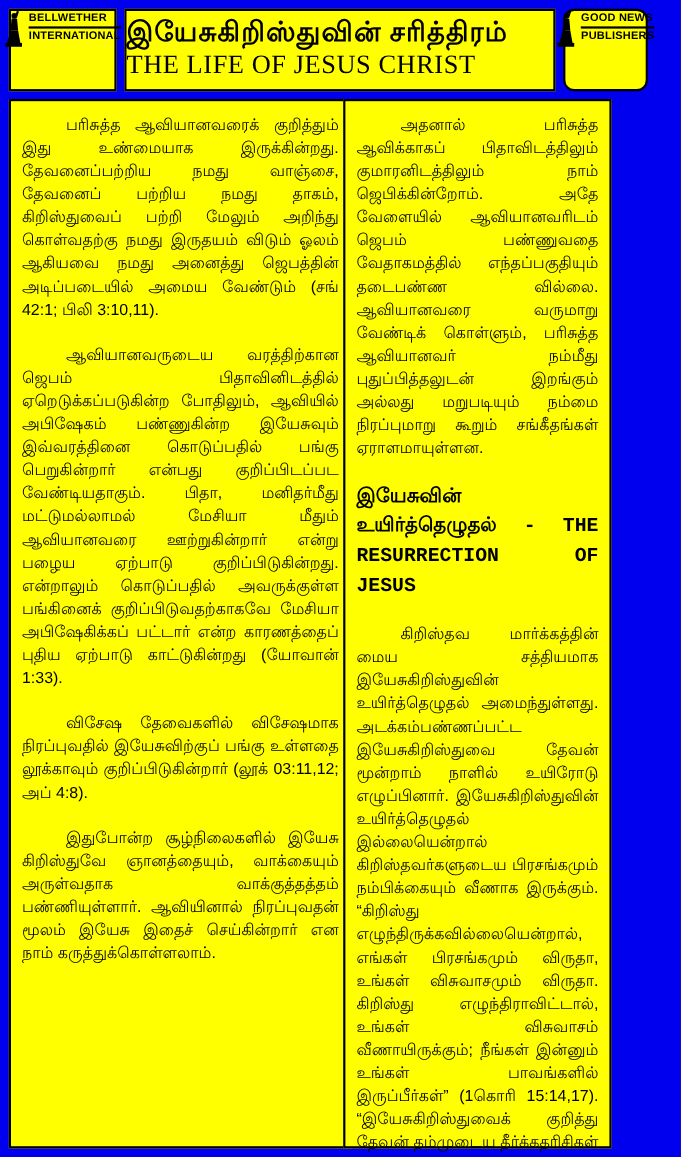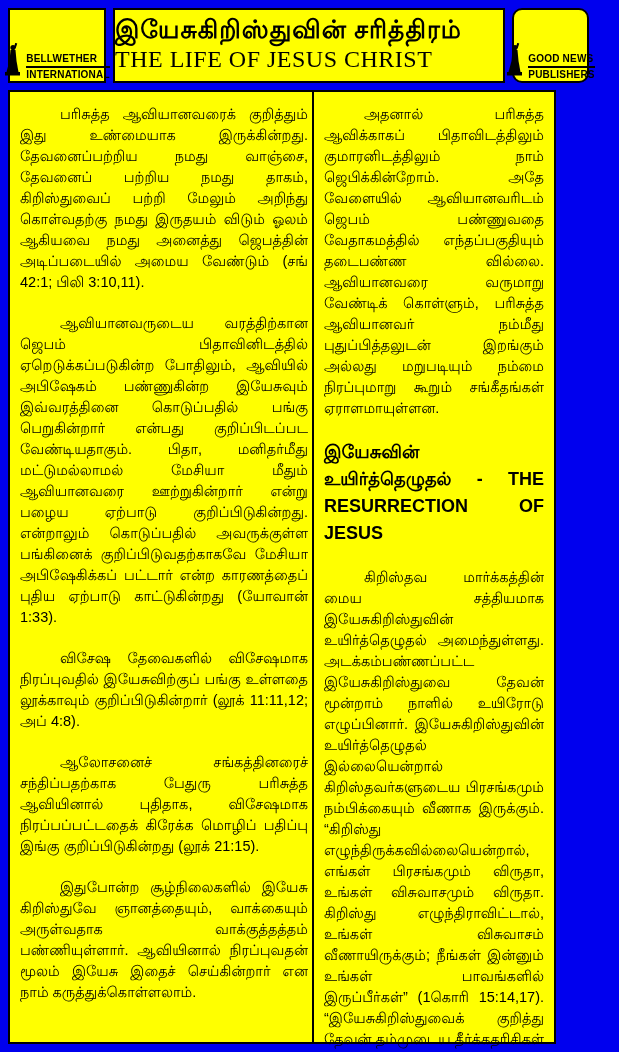--- a/index.html
+++ b/index.html
@@ -6,21 +6,21 @@
   .page {
     position:relative; width:619px; height:1052px;
     background:#0000EE; overflow:hidden;
     font-family:"Liberation Sans", sans-serif;
   }
   .box {
     position:absolute; background:#FFFF00;
     border:2px solid #000; box-sizing:border-box;
   }
   
-  .logo-box { top:8px; height:75px; display:flex; align-items:flex-end; justify-content:center; gap:5px; }
+  .logo-box { top:8px; height:75px; display:flex; align-items:flex-start; justify-content:center; gap:5px; }
   .logo-box.left  { left:8px;   width:98px; }
   .logo-box.right { left:512px; width:77px;border-radius:10px; }
   .statue { flex:0 0 auto; }
   .logo-text { display:flex; flex-direction:column; color:#000;
     font-weight:bold; font-size:10px; line-height:13px; letter-spacing:0.2px; white-space:nowrap; }
   .logo-line1 { border-bottom:2px solid #000; padding-bottom:1px; }
   .title-box { left:113px; top:8px; width:392px; height:75px; text-align:left; }
   .title-tamil {
     font-family:"Liberation Serif", serif; font-weight:bold;
     font-size:25px; line-height:30px; margin-top:5px; color:#000; letter-spacing:1px;
@@ -33,21 +33,21 @@
   .column { top:90px; height:954px; padding:12px 10px; }
   .column.left  { left:8px;   width:312px; }
   .column.right { left:312px; width:244px; }
   .column p {
     margin:0 0 20px 0; text-align:justify; text-indent:40px;
     font-size:14.5px; line-height:21px; color:#000;
   }
   .column h2 {
     margin:0 0 20px 0; text-align:justify; text-indent:0;
     font-size:18px; line-height:27px; font-weight:bold; color:#000;
-    font-family:Liberation Sans, sans-serif;
+    font-family:Liberation Mono, monospace;
   }
 </style>
 </head>
 <body>
 
 <div class="page">
 
   <div class="box logo-box left">
     <span class="statue">
       <svg width="17" height="34" viewBox="0 0 17 34" aria-hidden="true">
@@ -85,22 +85,21 @@
     </span>
     <span class="logo-text">
       <span class="logo-line1">GOOD NEWS</span>
       <span class="logo-line2">PUBLISHERS</span>
     </span>
   </div>
 
   <div class="box column left">
     <p>பரிசுத்த ஆவியானவரைக் குறித்தும் இது உண்மையாக இருக்கின்றது. தேவனைப்பற்றிய நமது வாஞ்சை, தேவனைப் பற்றிய நமது தாகம், கிறிஸ்துவைப் பற்றி மேலும் அறிந்து கொள்வதற்கு நமது இருதயம் விடும் ஓலம் ஆகியவை நமது அனைத்து ஜெபத்தின் அடிப்படையில் அமைய வேண்டும் (சங் 42:1; பிலி 3:10,11).</p>
     <p>ஆவியானவருடைய வரத்திற்கான ஜெபம் பிதாவினிடத்தில் ஏறெடுக்கப்படுகின்ற போதிலும், ஆவியில் அபிஷேகம் பண்ணுகின்ற இயேசுவும் இவ்வரத்தினை கொடுப்பதில் பங்கு பெறுகின்றார் என்பது குறிப்பிடப்பட வேண்டியதாகும். பிதா, மனிதர்மீது மட்டுமல்லாமல் மேசியா மீதும் ஆவியானவரை ஊற்றுகின்றார் என்று பழைய ஏற்பாடு குறிப்பிடுகின்றது. என்றாலும் கொடுப்பதில் அவருக்குள்ள பங்கினைக் குறிப்பிடுவதற்காகவே மேசியா அபிஷேகிக்கப் பட்டார் என்ற காரணத்தைப் புதிய ஏற்பாடு காட்டுகின்றது (யோவான் 1:33).</p>
-    <p>விசேஷ தேவைகளில் விசேஷமாக நிரப்புவதில் இயேசுவிற்குப் பங்கு உள்ளதை லூக்காவும் குறிப்பிடுகின்றார் (லூக் 11:11,12; அப் 4:8).</p>
-    <p>ஆலோசனைச் சங்கத்தினரைச் சந்திப்பதற்காக பேதுரு பரிசுத்த ஆவியினால் புதிதாக, விசேஷமாக நிரப்பப்பட்டதைக் கிரேக்க மொழிப் பதிப்பு இங்கு குறிப்பிடுகின்றது (லூக் 21:15).</p>
+    <p>விசேஷ தேவைகளில் விசேஷமாக நிரப்புவதில் இயேசுவிற்குப் பங்கு உள்ளதை லூக்காவும் குறிப்பிடுகின்றார் (லூக் 03:11,12; அப் 4:8).</p>
     <p>இதுபோன்ற சூழ்நிலைகளில் இயேசு கிறிஸ்துவே ஞானத்தையும், வாக்கையும் அருள்வதாக வாக்குத்தத்தம் பண்ணியுள்ளார். ஆவியினால் நிரப்புவதன் மூலம் இயேசு இதைச் செய்கின்றார் என நாம் கருத்துக்கொள்ளலாம்.</p>
   </div>
 
   <div class="box column right">
     <p>அதனால் பரிசுத்த ஆவிக்காகப் பிதாவிடத்திலும் குமாரனிடத்திலும் நாம் ஜெபிக்கின்றோம். அதே வேளையில் ஆவியானவரிடம் ஜெபம் பண்ணுவதை வேதாகமத்தில் எந்தப்பகுதியும் தடைபண்ண வில்லை. ஆவியானவரை வருமாறு வேண்டிக் கொள்ளும், பரிசுத்த ஆவியானவர் நம்மீது புதுப்பித்தலுடன் இறங்கும் அல்லது மறுபடியும் நம்மை நிரப்புமாறு கூறும் சங்கீதங்கள் ஏராளமாயுள்ளன.</p>
     <h2>இயேசுவின் உயிர்த்தெழுதல் - THE RESURRECTION OF JESUS</h2>
     <p>கிறிஸ்தவ மார்க்கத்தின் மைய சத்தியமாக இயேசுகிறிஸ்துவின் உயிர்த்தெழுதல் அமைந்துள்ளது. அடக்கம்பண்ணப்பட்ட இயேசுகிறிஸ்துவை தேவன் மூன்றாம் நாளில் உயிரோடு எழுப்பினார். இயேசுகிறிஸ்துவின் உயிர்த்தெழுதல் இல்லையென்றால் கிறிஸ்தவர்களுடைய பிரசங்கமும் நம்பிக்கையும் வீணாக இருக்கும். “கிறிஸ்து எழுந்திருக்கவில்லையென்றால், எங்கள் பிரசங்கமும் விருதா, உங்கள் விசுவாசமும் விருதா. கிறிஸ்து எழுந்திராவிட்டால், உங்கள் விசுவாசம் வீணாயிருக்கும்; நீங்கள் இன்னும் உங்கள் பாவங்களில் இருப்பீர்கள்” (1கொரி 15:14,17). “இயேசுகிறிஸ்துவைக் குறித்து தேவன் தம்முடைய தீர்க்கதரிசிகள் மூலமாய்ப் பரிசுத்த வேதாகமங்களில் முன்னே தம்முடைய சுவிசேஷத்தைப் பற்றி வாக்குத்தத்தம் பண்ணினபடி கர்த்தராகிய இயேசு கிறிஸ்துவானவர் மாம்சத்தின்படி தாவீதின் சந்ததியில் பிறந்தவரும், பரிசுத்தமுள்ள ஆவியின்படி தேவனுடைய சுதனென்று மரித்தோரிலிருந்து உயிர்த்தெழுந்ததினாலே பலமாய் ரூபிக்கப்பட்ட தேவகுமாரனுமாயிருக்கிறார்.” (ரோம 1:4).</p>
   </div>
 
 </div>

